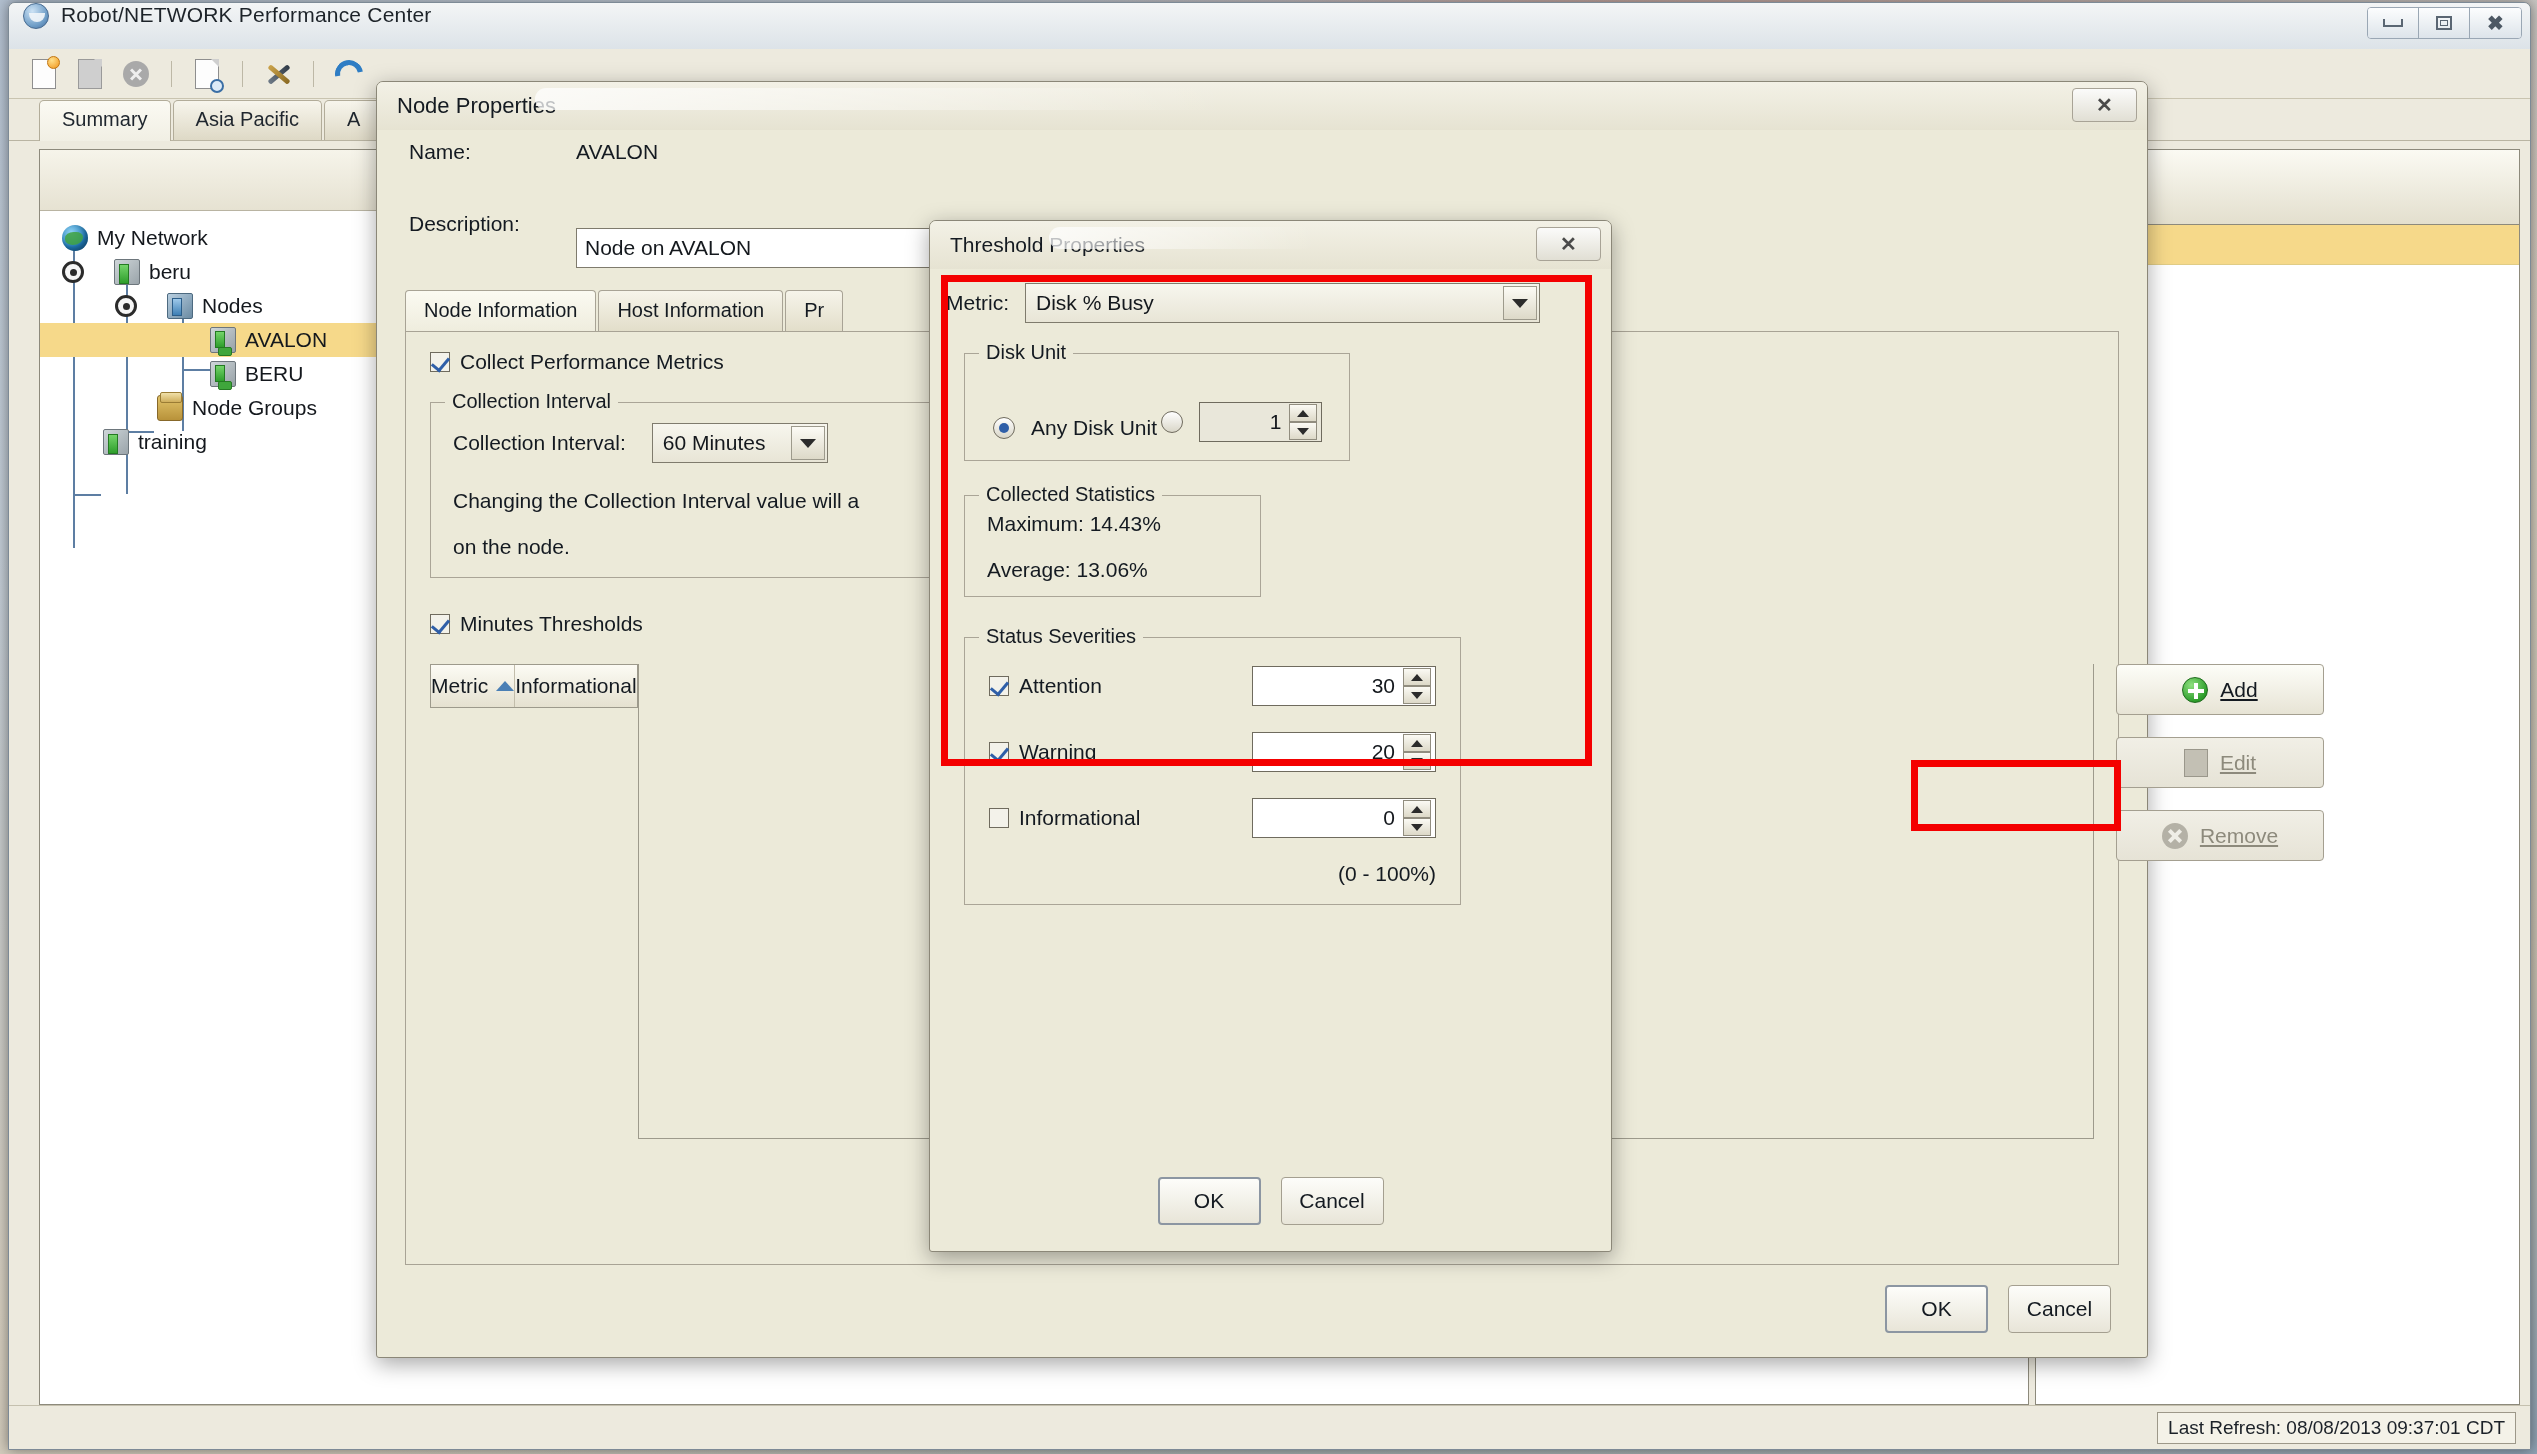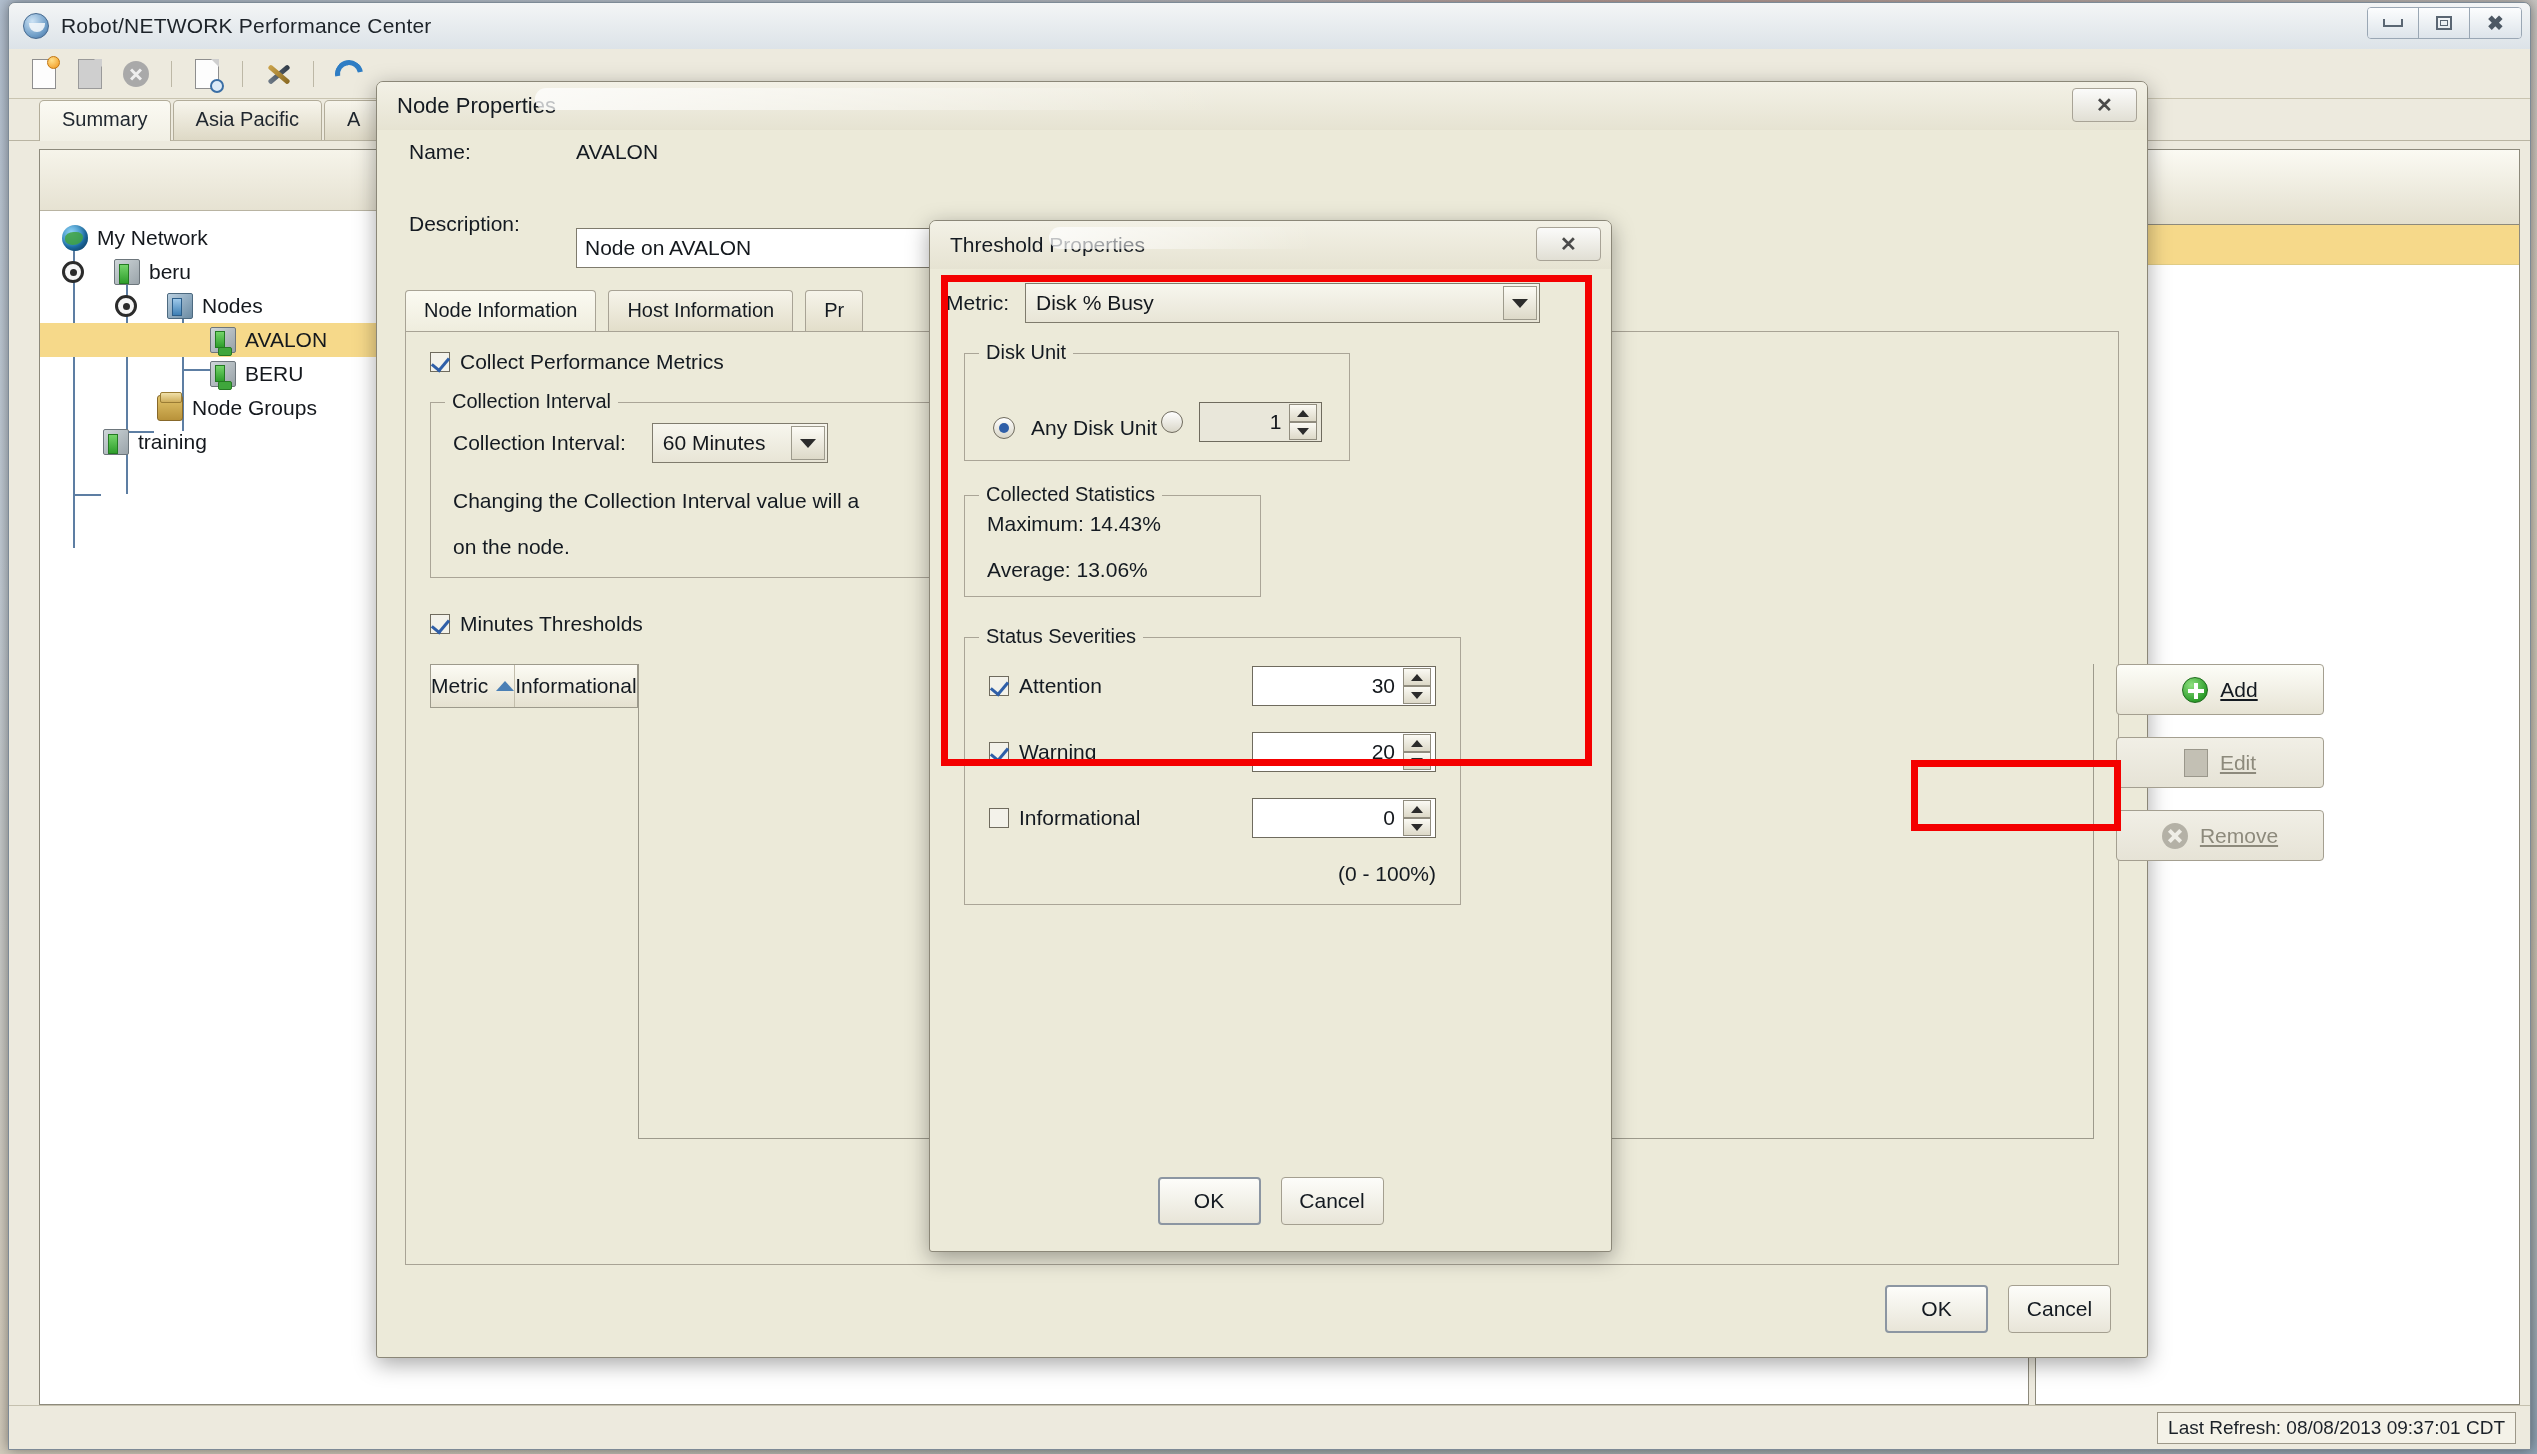--- a/index.html
+++ b/index.html
@@ -31,21 +31,21 @@
     background: #eceadb;
     border: 1px solid #7d8a96;
     border-radius: 7px 7px 0 0;
     box-shadow: 0 0 14px rgba(0,0,0,.45);
     display: flex; flex-direction: column;
   }
   .titlebar {
     height: 46px;
     background: linear-gradient(180deg, rgba(244,246,248,.92), rgba(218,226,234,.88));
     border-radius: 6px 6px 0 0;
-    display: flex; align-items: center;
+    display: flex; 
     padding: 0 11px 0 14px;
     position: relative;
   }
   .title-icon {
     width: 26px; height: 26px; margin-right: 12px;
     border-radius: 50%;
     background: radial-gradient(circle at 35% 30%, #bcd8ef, #5b89b5 70%, #3d6punch 100%);
     background: radial-gradient(circle at 35% 30%, #cde3f5, #6d9cc6 65%, #41689a 100%);
     border: 1px solid #466a90;
     position: relative;
@@ -209,21 +209,21 @@
 
   .np-field-row { display:flex; align-items:center; padding: 10px 0 0 32px; font-size:21px; color:#141a21; }
   .np-label { width: 119px; }
   .np-static { margin-left: 48px; }
   .np-input {
     margin-left: 48px; width: 752px; height: 40px;
     background:#fff; border:1px solid #7f7b6d;
     font-size:21px; color:#14181d; padding: 0 8px; line-height:38px;margin-top:48px;
   }
 
-  .tabstrip { display:flex; align-items:flex-end; margin: 22px 0 0 28px; gap:12px; }
+  .tabstrip { display:flex; align-items:flex-end; margin: 22px 0 0 28px; gap:2px; }
   .ntab {
     padding: 8px 18px 9px; font-size: 20px; color:#141a21;
     background: linear-gradient(180deg,#f6f4ea,#e2deca);
     border:1px solid #a8a395; border-bottom:none; border-radius:4px 4px 0 0;
   }
   .ntab.active { background: linear-gradient(180deg,#fbfaf2,#efedde); }
   .tab-panel {
     margin: 0 28px 0 28px; flex:1;
     border:1px solid #a8a395; background:#ecead9;
     position:relative; padding: 18px 24px;

